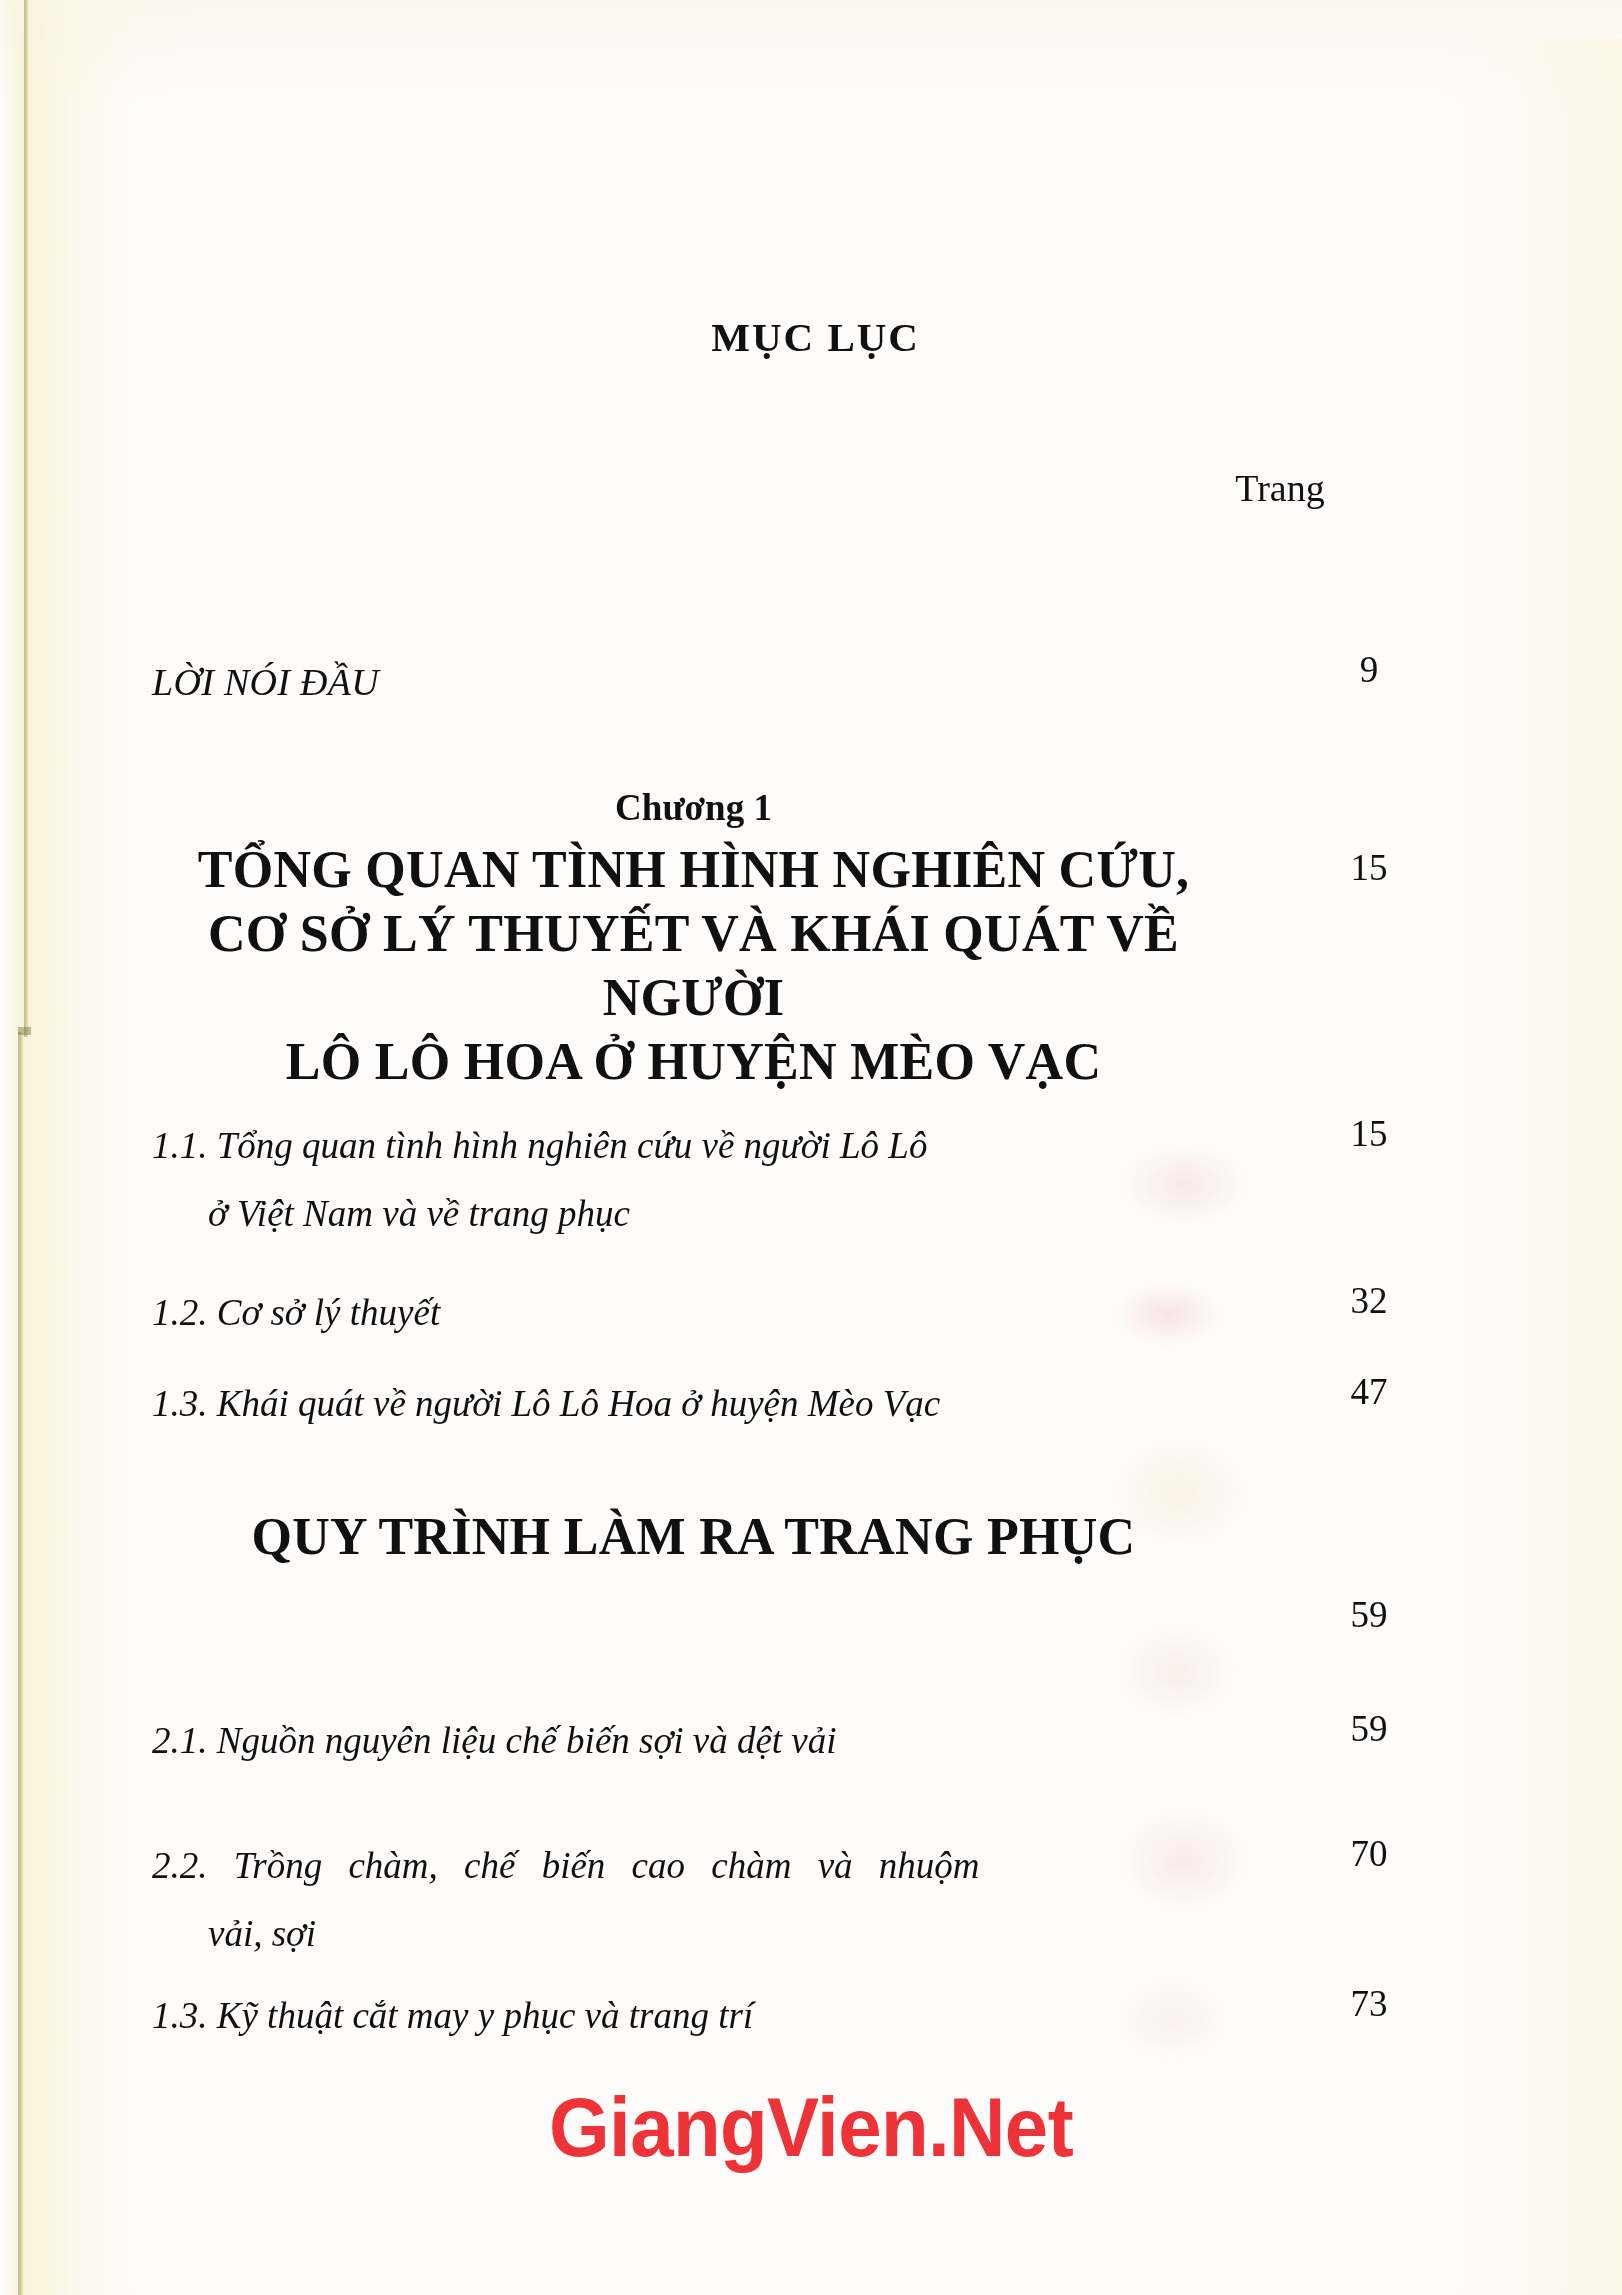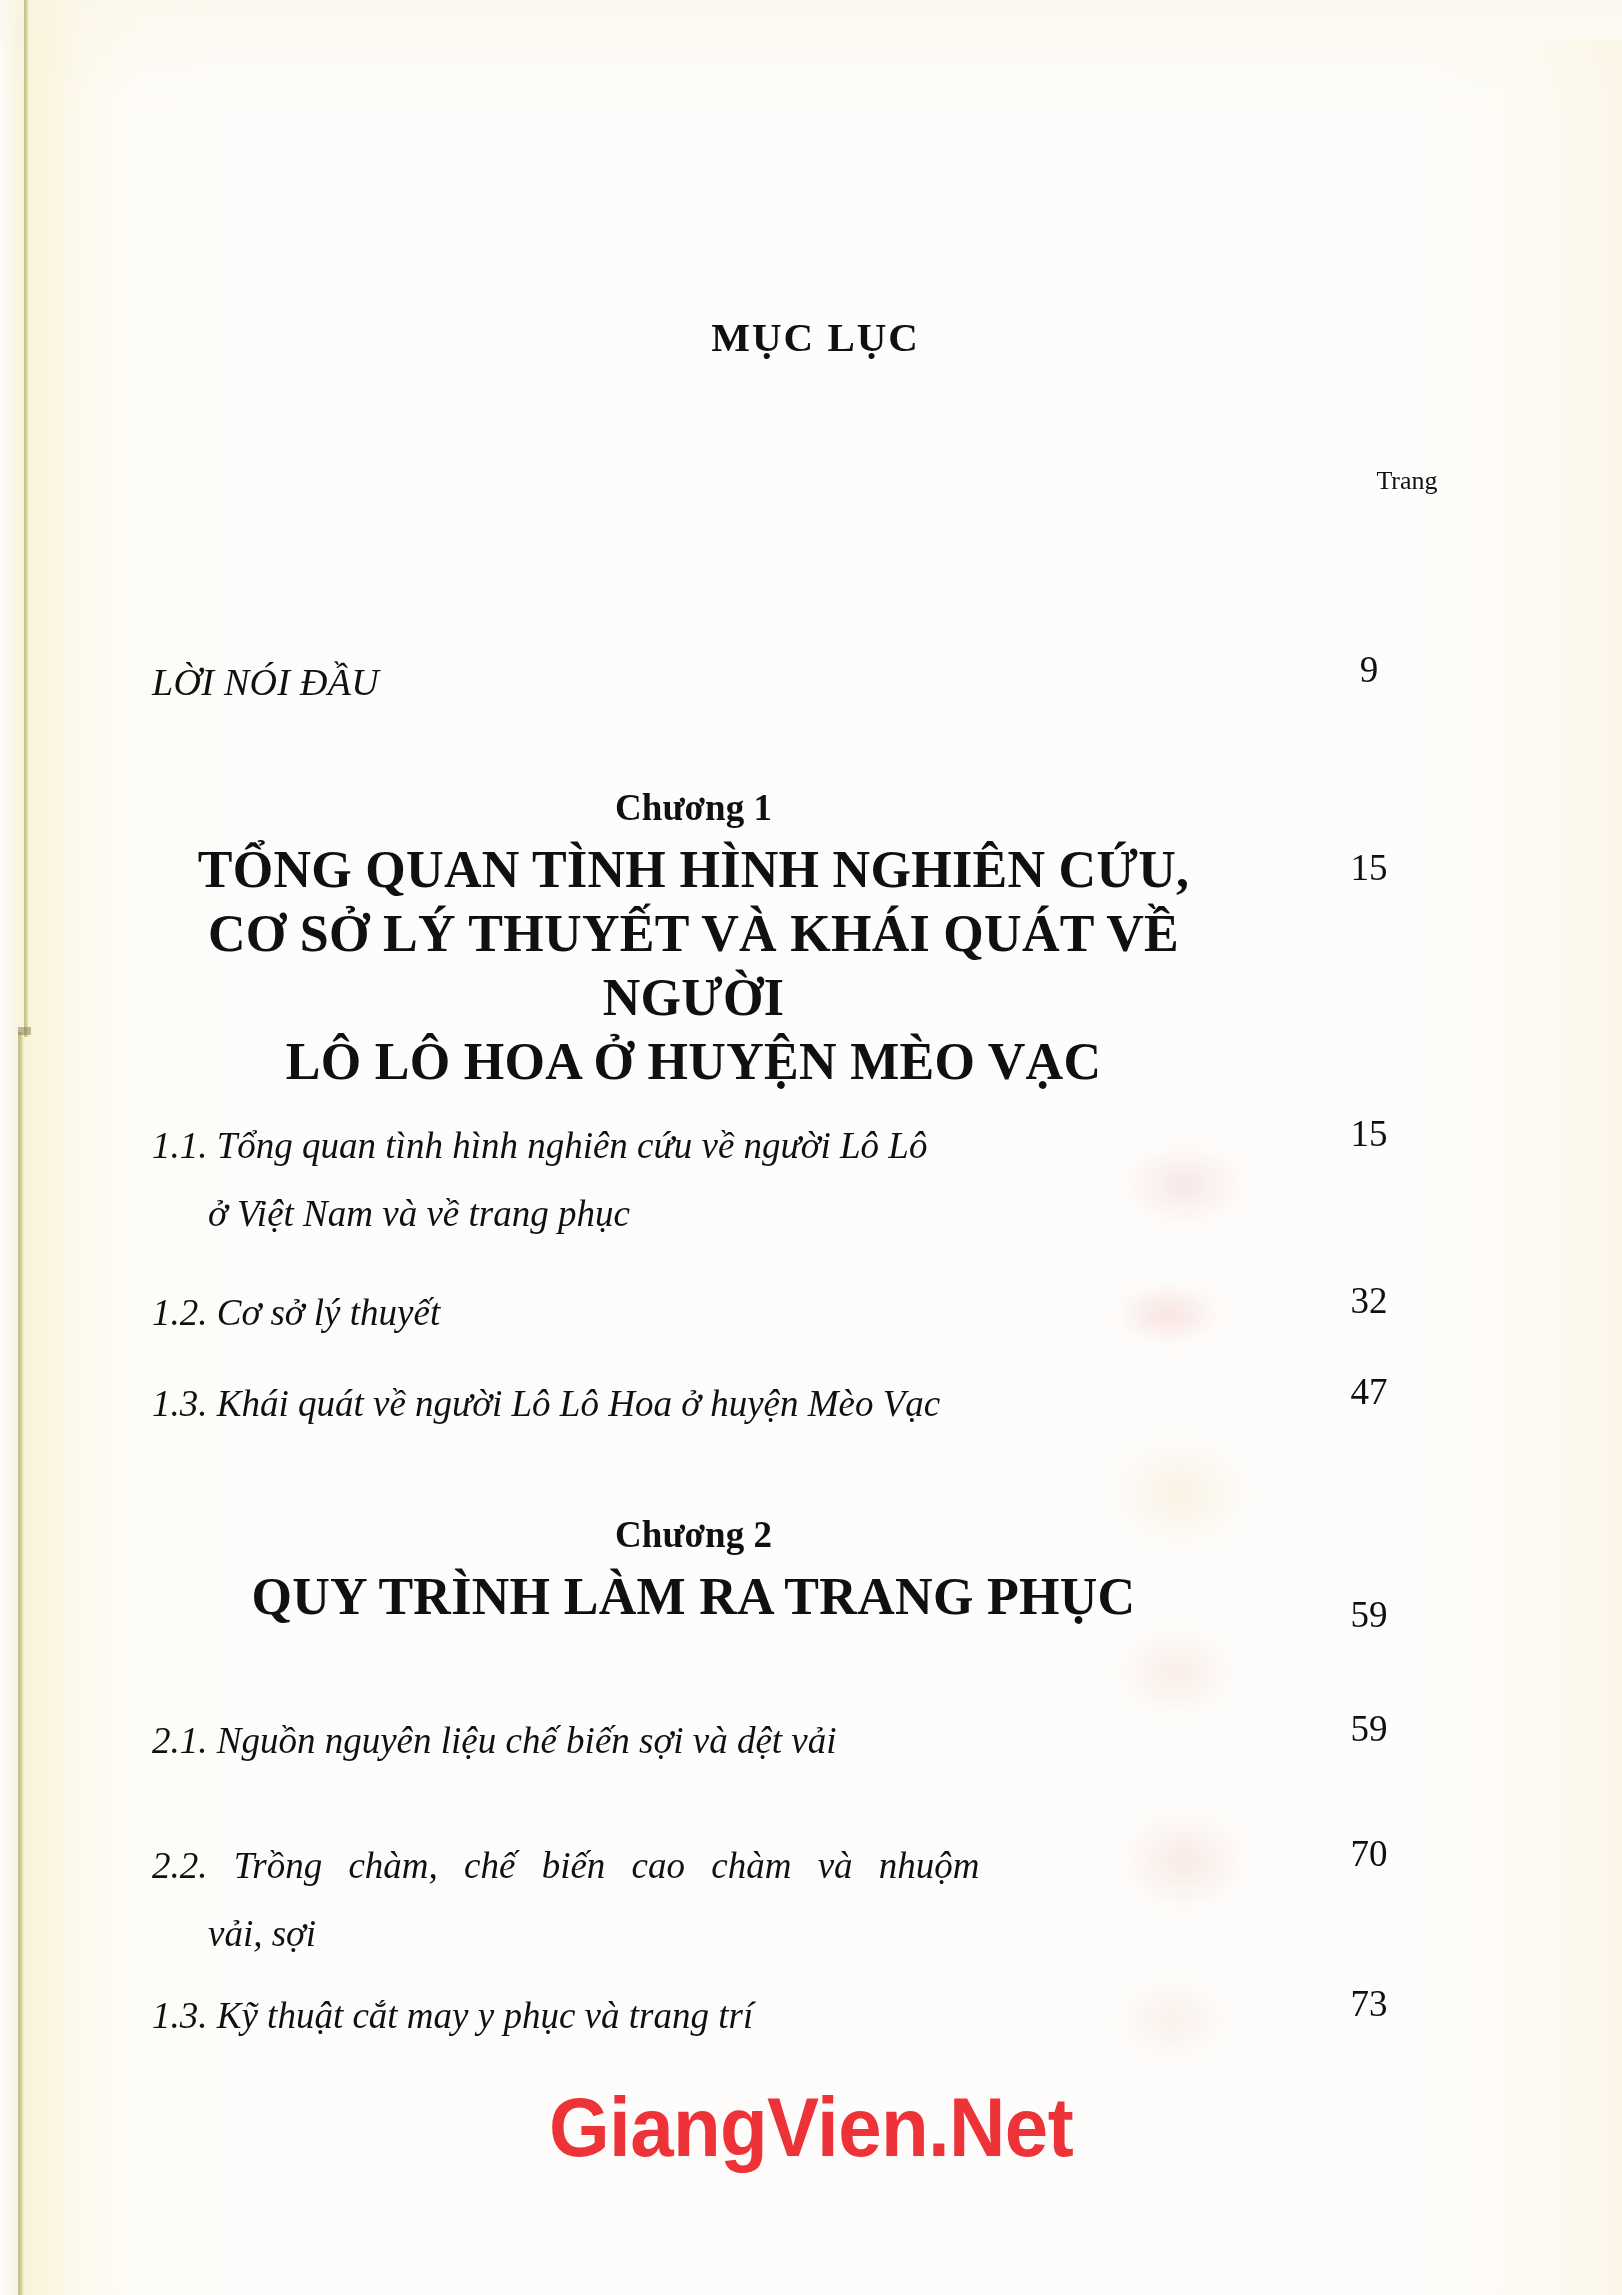--- a/index.html
+++ b/index.html
@@ -111,24 +111,24 @@
     width: 1622px;
     text-align: center;
     font-size: 41px;
     font-weight: 700;
     letter-spacing: 2px;
     text-indent: 9.2px;
   }
 
   .trang-label {
     position: absolute;
-    left: 1299px; top: 466px;
+    left: 1172px; top: 466px;
     width: 216px;
     text-align: center;
-    font-size: 26px;
+    font-size: 38px;
     font-weight: 400;
   }
 
   
   .row {
     position: absolute;
     left: 152px;
     width: 1315px;
   }
   .row .entry {
@@ -271,21 +271,20 @@
     </div>
 
     <div class="row sec" style="top:1370px;">
       <div class="entry">
         <span class="line">1.3. Khái quát về người Lô Lô Hoa ở huyện Mèo Vạc</span>
       </div>
       <div class="pageno">47</div>
     </div>
 
     <div class="chap-block" style="top:1505px;">
-      <div class="chap-label">Chương 2</div>
       <div class="chap-title">QUY TRÌNH LÀM RA TRANG PHỤC</div>
       <div class="pageno" style="top:88px;">59</div>
     </div>
 
     <div class="row sec" style="top:1707px;">
       <div class="entry">
         <span class="line">2.1. Nguồn nguyên liệu chế biến sợi và dệt vải</span>
       </div>
       <div class="pageno">59</div>
     </div>

